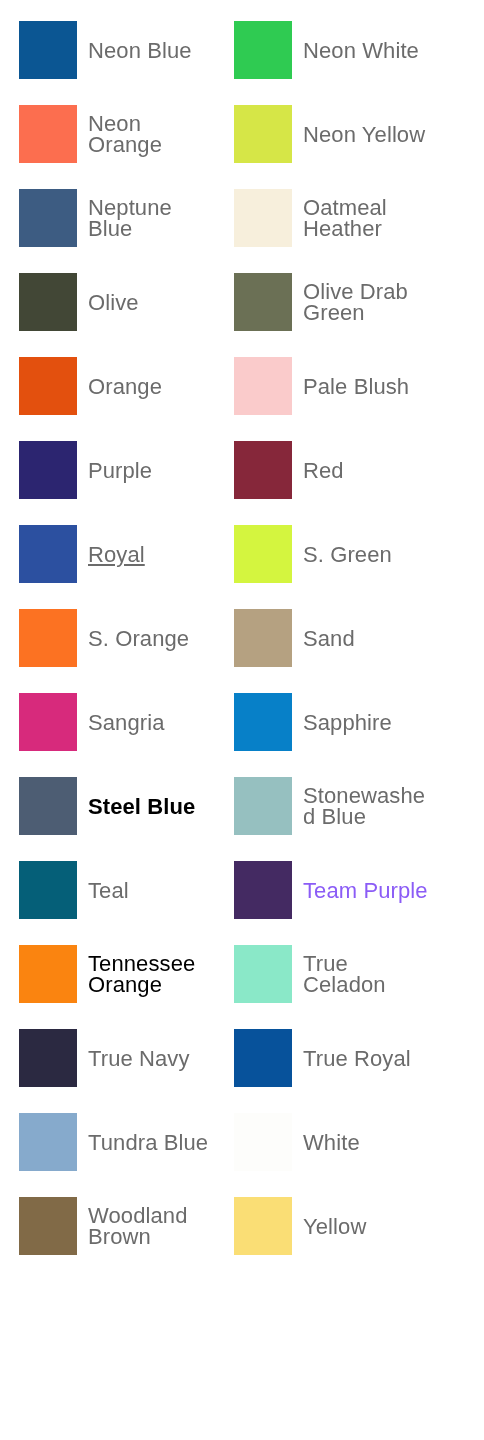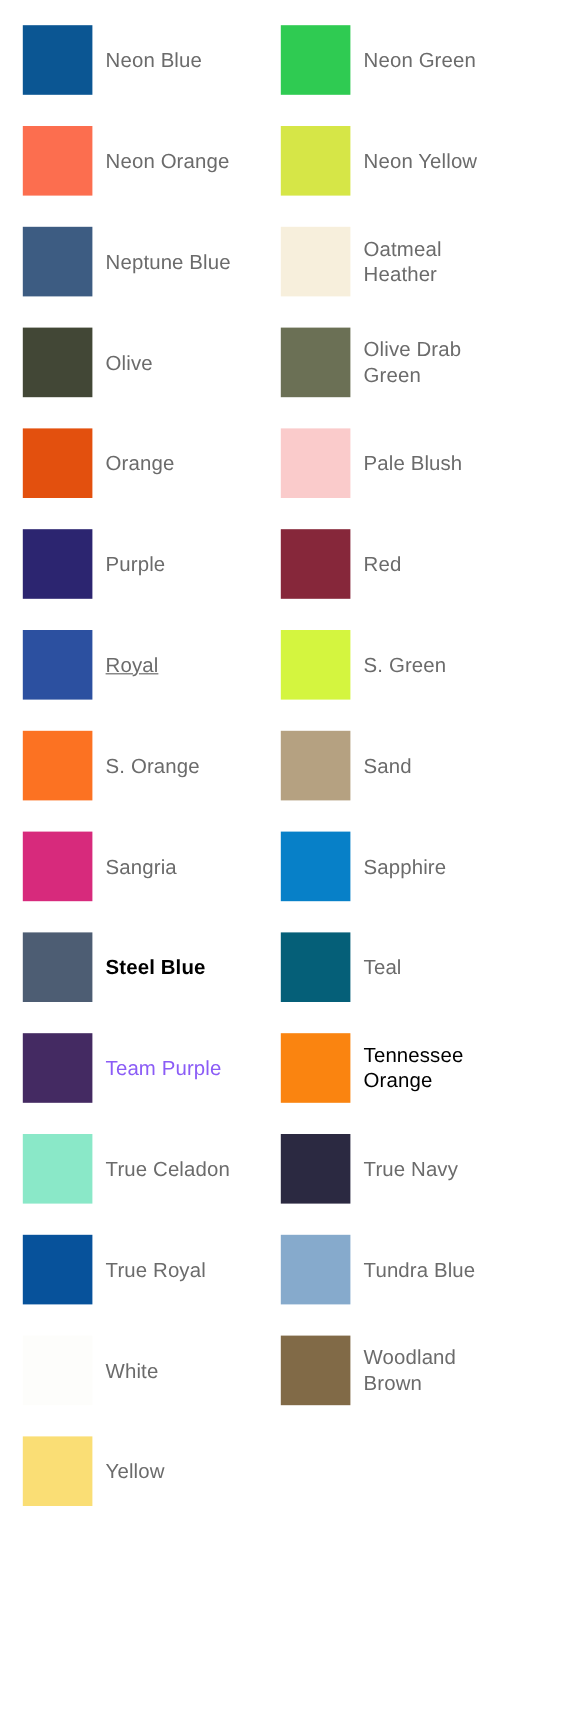--- a/index.html
+++ b/index.html
@@ -31,39 +31,39 @@
     box-sizing: border-box;
   }
   .swatch-chip {
     width: 58px;
     height: 58px;
     flex: 0 0 58px;
     background-color: #cccccc;
     box-sizing: border-box;
   }
   .swatch-label {
-    font-size: 17px;
+    font-size: 22px;
     line-height: 21px;
     color: #6b6b6b;
     letter-spacing: 0.1px;
     max-width: 125px;
     word-wrap: break-word;
   }
 </style>
 </head>
 <body style="background: rgb(255, 255, 255);">
 
 <div id="swatch-grid">
     <div class="swatch-option">
       <div class="swatch-chip" style="background-color: rgb(11, 86, 147);"></div>
       <span class="swatch-label" style="color: rgb(107, 107, 107);">Neon Blue</span>
     </div>
     <div class="swatch-option">
       <div class="swatch-chip" style="background-color: rgb(47, 203, 82);"></div>
-      <span class="swatch-label" style="color: rgb(107, 107, 107);">Neon Green</span>
+      <span class="swatch-label" style="color: rgb(107, 107, 107);">Neon White</span>
     </div>
     <div class="swatch-option">
       <div class="swatch-chip" style="background-color: rgb(252, 110, 79);"></div>
       <span class="swatch-label" style="color: rgb(107, 107, 107);">Neon Orange</span>
     </div>
     <div class="swatch-option">
       <div class="swatch-chip" style="background-color: rgb(214, 230, 71);"></div>
       <span class="swatch-label" style="color: rgb(107, 107, 107);">Neon Yellow</span>
     </div>
     <div class="swatch-option">
@@ -120,20 +120,24 @@
     </div>
     <div class="swatch-option">
       <div class="swatch-chip" style="background-color: rgb(7, 128, 200);"></div>
       <span class="swatch-label" style="color: rgb(107, 107, 107);">Sapphire</span>
     </div>
     <div class="swatch-option">
       <div class="swatch-chip" style="background-color: rgb(77, 93, 115);"></div>
       <span class="swatch-label" style="color: #000000; font-weight: bold;">Steel Blue</span>
     </div>
     <div class="swatch-option">
+      <div class="swatch-chip" style="background-color: rgb(150, 192, 192);"></div>
+      <span class="swatch-label" style="color: rgb(107, 107, 107);">Stonewashed Blue</span>
+    </div>
+    <div class="swatch-option">
       <div class="swatch-chip" style="background-color: rgb(5, 95, 120);"></div>
       <span class="swatch-label" style="color: rgb(107, 107, 107);">Teal</span>
     </div>
     <div class="swatch-option">
       <div class="swatch-chip" style="background-color: rgb(68, 42, 98);"></div>
       <span class="swatch-label" style="color: #8b5cf6;">Team Purple</span>
     </div>
     <div class="swatch-option">
       <div class="swatch-chip" style="background-color: rgb(250, 132, 16);"></div>
       <span class="swatch-label" style="color: #000000;">Tennessee Orange</span>

